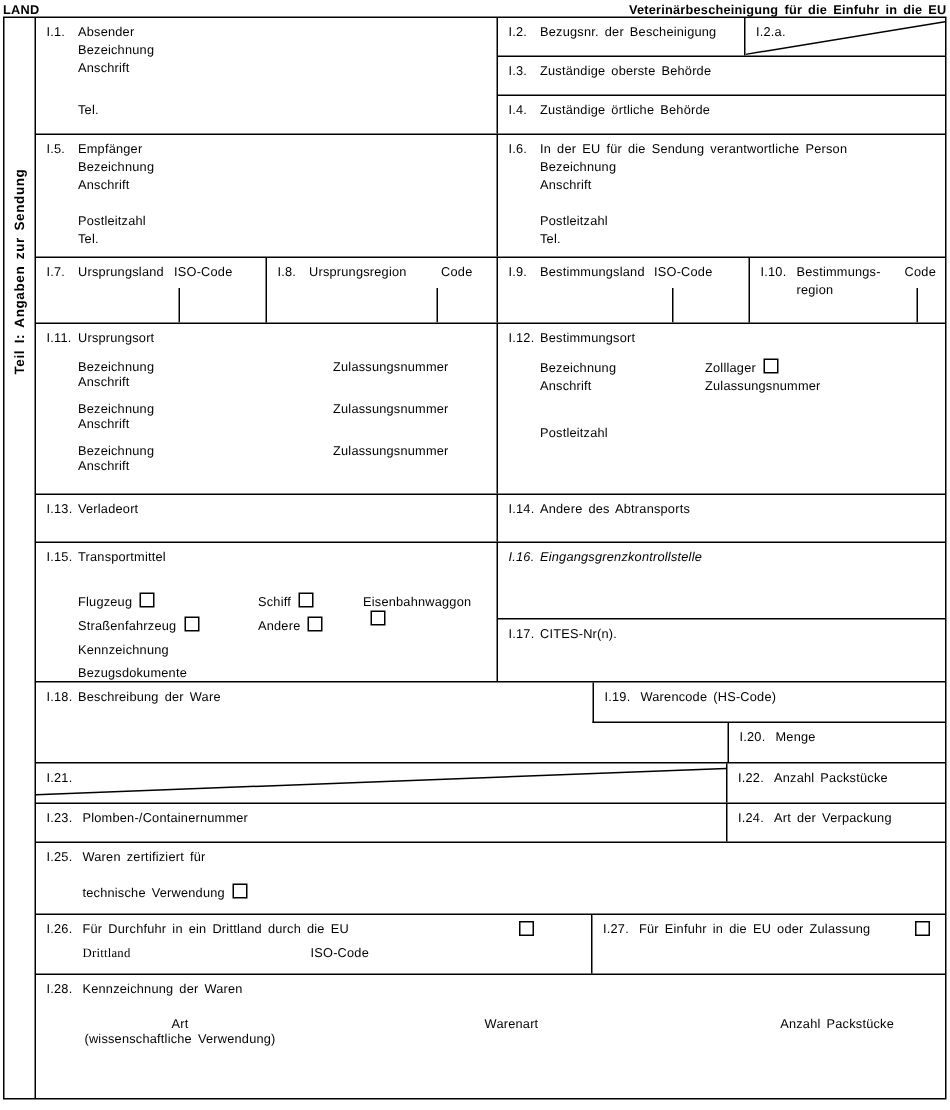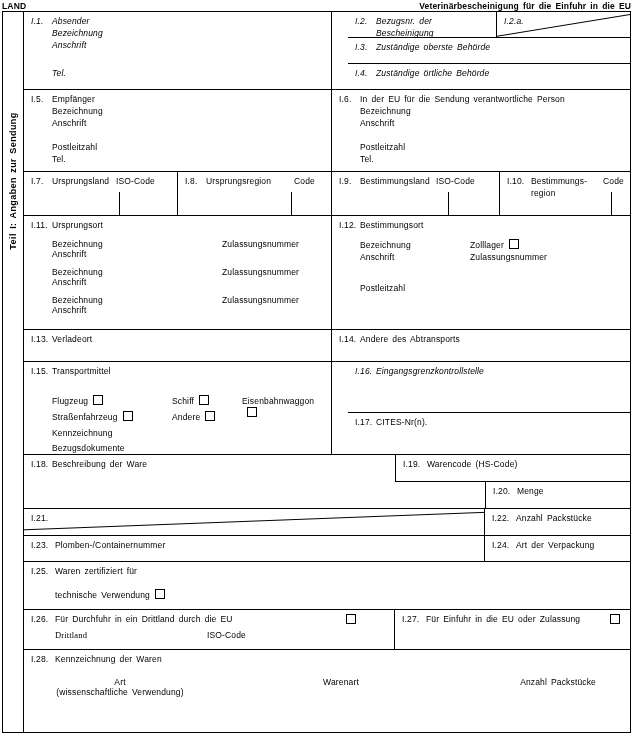--- a/index.html
+++ b/index.html
@@ -8,27 +8,27 @@
   .page{position:relative;width:633px;height:700px;background:#fff;}
   .hdr{position:absolute;top:0;left:2px;right:2px;height:11px;display:flex;
        justify-content:space-between;align-items:flex-end;font-weight:bold;padding-bottom:1px;}
   .form{position:absolute;top:11px;left:2px;width:629px;height:722px;
         border:1px solid #000;display:flex;box-sizing:border-box;}
   .side{flex:0 0 20px;border-right:1px solid #000;position:relative;}
   .vtext{position:absolute;top:169px;left:10px;transform:translate(-50%,-50%) rotate(-90deg);
          white-space:nowrap;font-weight:bold;font-size:9px;letter-spacing:0.4px;}
   .grid{flex:1;display:flex;flex-direction:column;min-width:0;}
   .row{display:flex;box-sizing:border-box;min-height:0;}
-  .col{display:flex;flex-direction:column;box-sizing:border-box;min-width:0;margin-left:16px;}
+  .col{display:flex;flex-direction:column;box-sizing:border-box;min-width:0;}
   .bb{border-bottom:1px solid #000;}
   .br{border-right:1px solid #000;}
   .f1{flex:1;min-width:0;}
   .h26{height:26px;} .h27{height:27px;} .h32{height:32px;} .h40{height:40px;}
   .h44{height:44px;} .h48{height:48px;} .h51{height:51px;font-style:italic;} .h54{height:54px;}
-  .h78{height:78px;font-style:italic;} .h82{height:82px;} .h93{height:93px;} .h114{height:114px;}
+  .h78{height:78px;} .h82{height:82px;} .h93{height:93px;} .h114{height:114px;}
   .w308{flex:0 0 308px;} .w154{flex:0 0 154px;} .w168{flex:0 0 168px;}
   .w133{flex:0 0 133px;} .w461{flex:0 0 461px;} .w371{flex:0 0 371px;}
   .cell{position:relative;padding:3px 6px 0 7px;box-sizing:border-box;overflow:hidden;line-height:12px;}
   .tl{display:flex;}
   .num{flex:0 0 21px;}
   .ind{padding-left:21px;}
   .mt3{margin-top:3px;} .mt4{margin-top:4px;} .mt8{margin-top:8px;} .mt10{margin-top:18px;}
   .mt12{margin-top:12px;} .mt16{margin-top:16px;} .mt19{margin-top:19px;}
   .cbx{display:inline-block;width:8px;height:8px;border:1px solid #000;margin-left:5px;
        vertical-align:-1px;background:#fff;}

